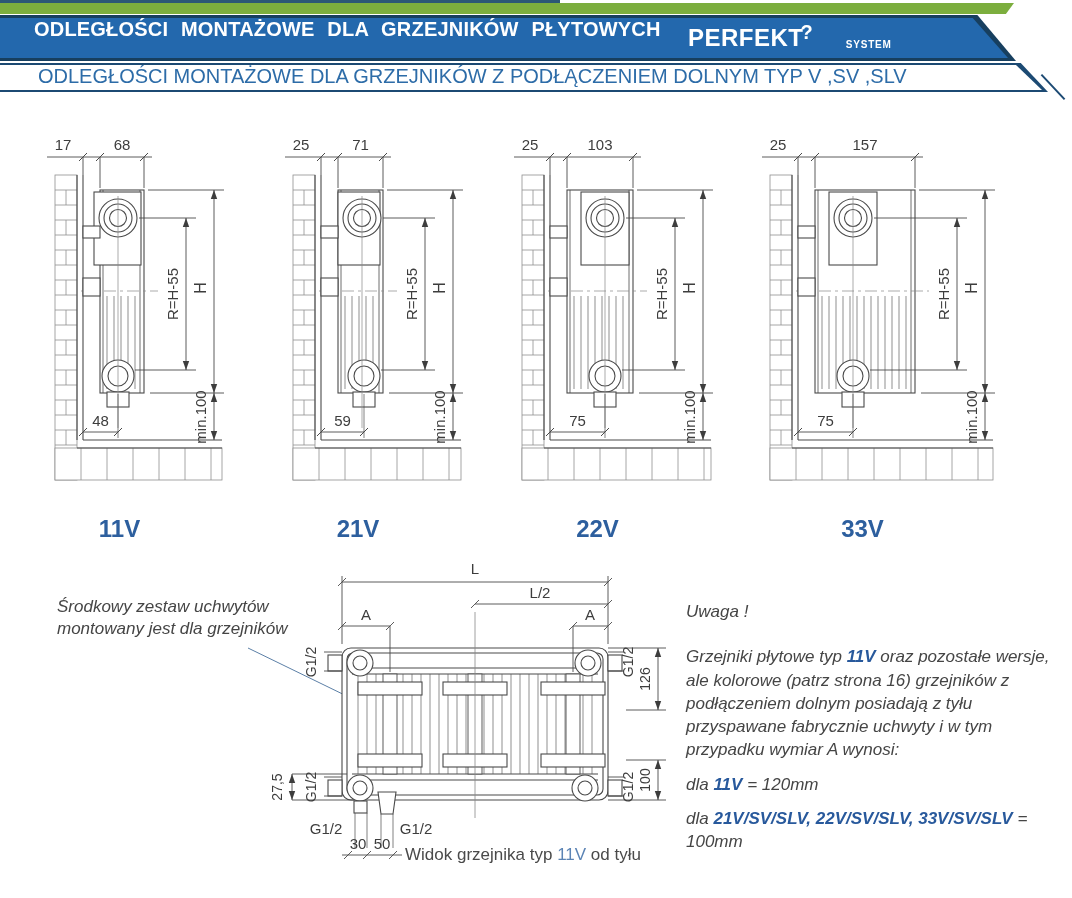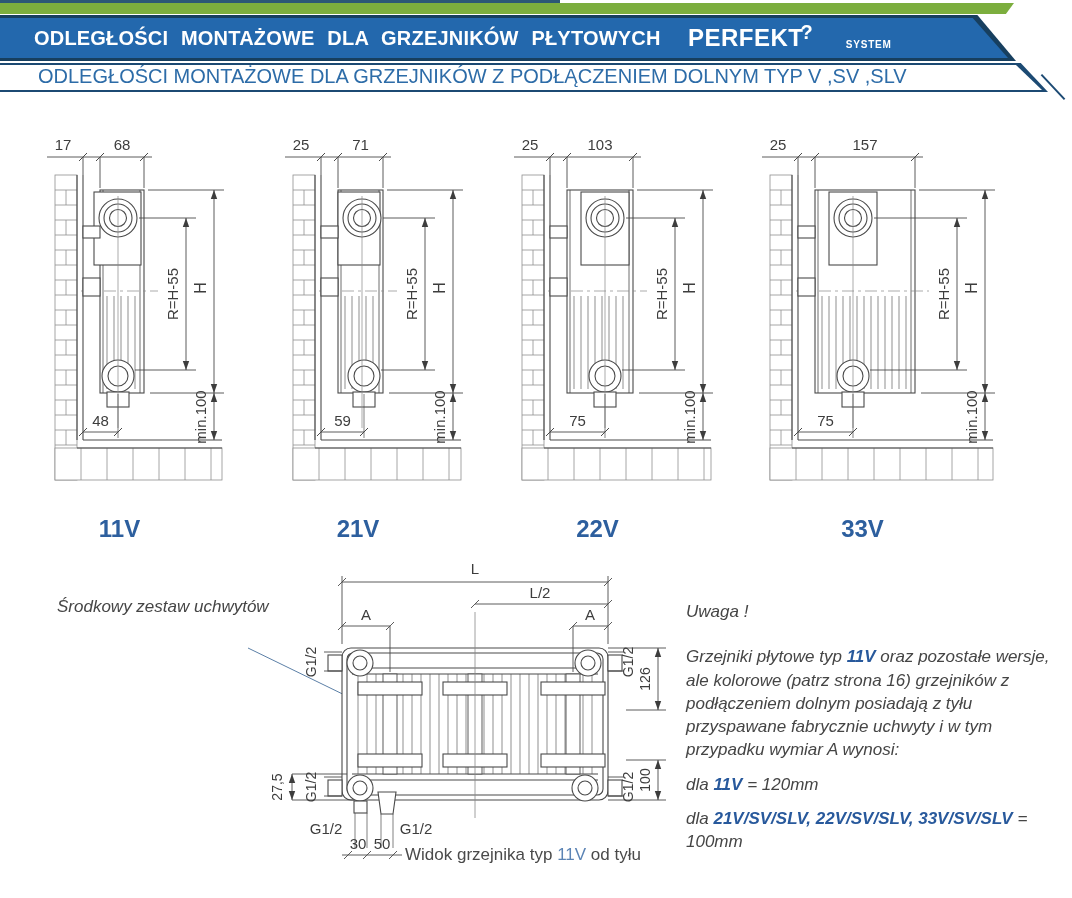--- a/index.html
+++ b/index.html
@@ -5,21 +5,21 @@
   html,body{margin:0;padding:0;background:#ffffff;font-family:"Liberation Sans",sans-serif;}
   #stage{position:relative;width:1072px;height:898px;background:#fff;overflow:hidden;}
 
   
   .strip-dark{position:absolute;left:0;top:0;width:560px;height:4px;background:#2c5876;}
   .strip-green{position:absolute;left:0;top:3px;width:1014px;height:11px;background:#7cae3e;
                clip-path:polygon(0 0,100% 0,99.2% 100%,0 100%);}
   .banner-outer{position:absolute;left:0;top:15px;width:1016px;height:46px;background:#173f5f;
                 clip-path:polygon(0 0,96.2% 0,100% 100%,0 100%);}
   .banner{position:absolute;left:0;top:3px;width:1008px;height:40px;background:#2368ad;
-          clip-path:polygon(0 0,96.5% 0,100% 100%,0 100%);display:flex;align-items:center;}
+          clip-path:polygon(0 0,96.5% 0,100% 100%,0 100%);display:flex;align-items:flex-start;}
   .hdr-title{margin-left:34px;color:#ffffff;font-size:20px;font-weight:700;word-spacing:7px;letter-spacing:.2px;white-space:nowrap;}
   .brand{position:absolute;left:688px;top:6px;color:#fff;white-space:nowrap;}
   .brand-main{font-size:24px;font-weight:800;letter-spacing:.5px;}
   .brand-mark{font-size:20px;font-weight:800;position:relative;top:-7px;left:-3px;}
   .brand-sub{font-size:10px;font-weight:700;letter-spacing:.8px;position:relative;left:-8px;top:2px;padding-left:38px;}
   .subbanner-outer{position:absolute;left:0;top:63px;width:1048px;height:29px;background:#1c4a73;
                    clip-path:polygon(0 0,97.4% 0,100% 100%,0 100%);}
   .subbanner{position:absolute;left:0;top:2px;width:1042px;height:25px;background:#ffffff;
              clip-path:polygon(0 0,97.5% 0,100% 100%,0 100%);display:flex;align-items:flex-start;}
   .sub-title{margin-left:38px;color:#2d6ca8;font-size:20px;font-weight:500;white-space:nowrap;}
@@ -497,21 +497,21 @@
           <text x="209" y="164" font-size="15" text-anchor="middle" fill="#3d3d3d" stroke="none" transform="rotate(-90 209 164)">R=H-55</text>
           <text x="237" y="158" font-size="16" text-anchor="middle" fill="#3d3d3d" stroke="none" transform="rotate(-90 237 158)">H</text>
           <text x="237" y="287" font-size="15" text-anchor="middle" fill="#3d3d3d" stroke="none" transform="rotate(-90 237 287)">min.100</text>
           <text x="122.5" y="407" font-size="24" text-anchor="middle" fill="#2d5f9e" stroke="none" font-weight="600">33V</text>
         </g>
       </svg>
     </div>
 
   <div class="note note-left">
     <span>Środkowy zestaw uchwytów</span><br>
-    <br>
+    <span>montowany jest dla grzejników</span><br>
   </div>
 
   <svg width="460" height="346" viewBox="0 0 460 346" style="left:230px;top:552px;">
     <g stroke="#4a4a4a" stroke-width="1.1" fill="none">
 
       <line x1="18" y1="96" x2="240" y2="204" stroke="#5b7fa6" stroke-width="1"></line>
 
       <rect x="112" y="96" width="266" height="152" rx="9" fill="#fff"></rect>
       <rect x="117" y="101" width="256" height="142" rx="6"></rect>
       <line x1="122" y1="116" x2="368" y2="116"></line>

